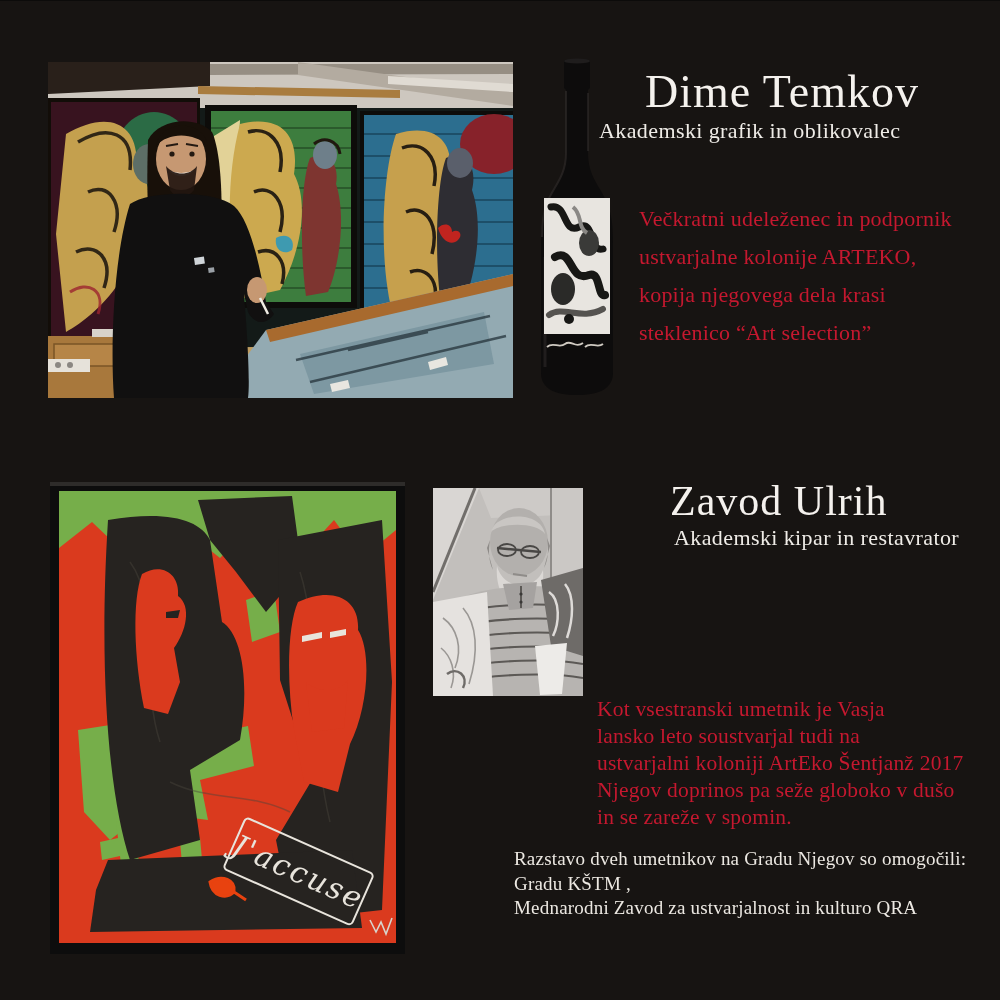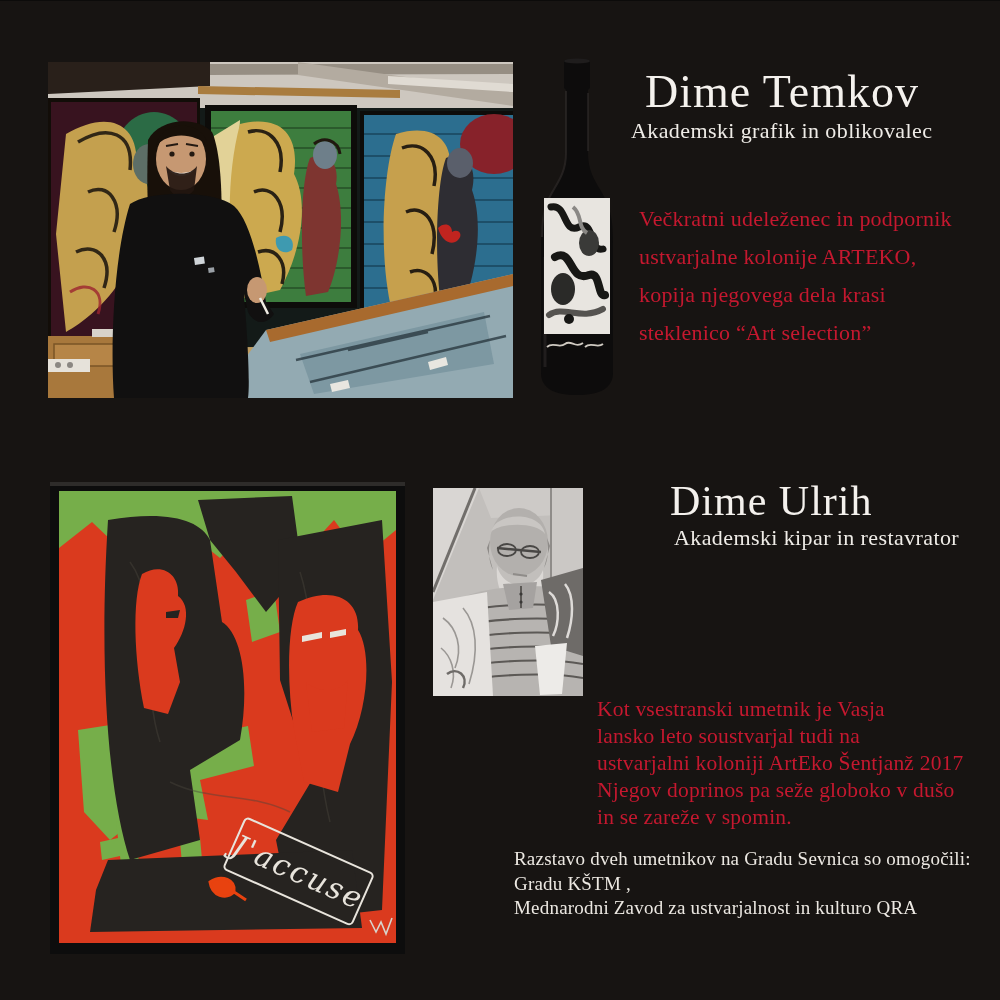--- a/index.html
+++ b/index.html
@@ -170,21 +170,21 @@
         <ellipse cx="56" cy="186" rx="10" ry="13" fill="#3a3a38"></ellipse>
         <path d="M16,258 C30,248 48,264 70,252" stroke="#555350" stroke-width="6" fill="none" stroke-linecap="round"></path>
         <path d="M40,150 C50,158 44,170 54,176" stroke="#8a8885" stroke-width="4" fill="none"></path>
         <circle cx="36" cy="262" r="5" fill="#171715"></circle>
       </g>
       <path d="M14,290 C20,284 26,292 32,287 C38,282 42,292 50,286 M52,290 C58,284 64,292 70,287" stroke="#cfcac2" stroke-width="1.8" fill="none"></path>
     </svg>
   </div>
 
   <div class="abs artist-name" style="left:645px; top:64px;">Dime Temkov</div>
-  <div class="abs artist-role" style="left:631px; top:117px;">Akademski grafik in oblikovalec</div>
+  <div class="abs artist-role" style="left:599px; top:117px;">Akademski grafik in oblikovalec</div>
   <div class="abs red-par" style="left:639px; top:199px; width:345px;">Večkratni udeleženec in podpornik
 ustvarjalne kolonije ARTEKO,
 kopija njegovega dela krasi
 steklenico  “Art selection”</div>
 
   <div class="abs" style="left:50px; top:481px; width:355px; height:472px;">
     <svg viewBox="0 0 355 472" width="355" height="472">
       <rect width="355" height="472" fill="#0d0d0d"></rect>
       <path d="M0,0 H355 V4 H0 Z" fill="#2e2c2a"></path>
       <rect x="9" y="9" width="337" height="452" fill="#da3a1e"></rect>
@@ -267,27 +267,27 @@
         <path d="M14,186 C24,178 36,188 30,200" stroke="#6e6b68" stroke-width="2.5" fill="none"></path>
       </g>
       <g>
         <polygon points="108,92 150,80 150,168 118,158" fill="#6e6b68"></polygon>
         <path d="M116,104 C128,112 126,136 120,148 M132,96 C142,108 140,132 134,150" stroke="#dedbd8" stroke-width="2.5" fill="none"></path>
       </g>
       <path d="M102,158 L134,155 L129,206 L107,207 Z" fill="#edebe8"></path>
     </svg>
   </div>
 
-  <div class="abs artist-name" style="left:670px; top:476px; font-size:42px;">Dime Ulrih</div>
+  <div class="abs artist-name" style="left:670px; top:476px; font-size:42px;">Zavod Ulrih</div>
   <div class="abs artist-role" style="left:674px; top:524px;">Akademski kipar in restavrator</div>
   <div class="abs red-par" style="left:597px; top:695px; width:395px; font-size:21.5px; line-height:27px;">Kot vsestranski umetnik je Vasja
 lansko leto soustvarjal tudi na
 ustvarjalni koloniji ArtEko Šentjanž 2017
 Njegov doprinos pa seže globoko v dušo
 in se zareže v spomin.</div>
 
   <div class="abs credits" style="left:514px; top:846px; width:470px;">
-    <div>Razstavo dveh umetnikov  na Gradu Sevnica so omogočili:</div>
+    <div>Razstavo dveh umetnikov  na Gradu Njegov so omogočili:</div>
     <div>Gradu KŠTM ,</div>
     <div>Mednarodni Zavod za ustvarjalnost in kulturo QRA</div>
   </div>
 
 </div>
 
 </body></html>

